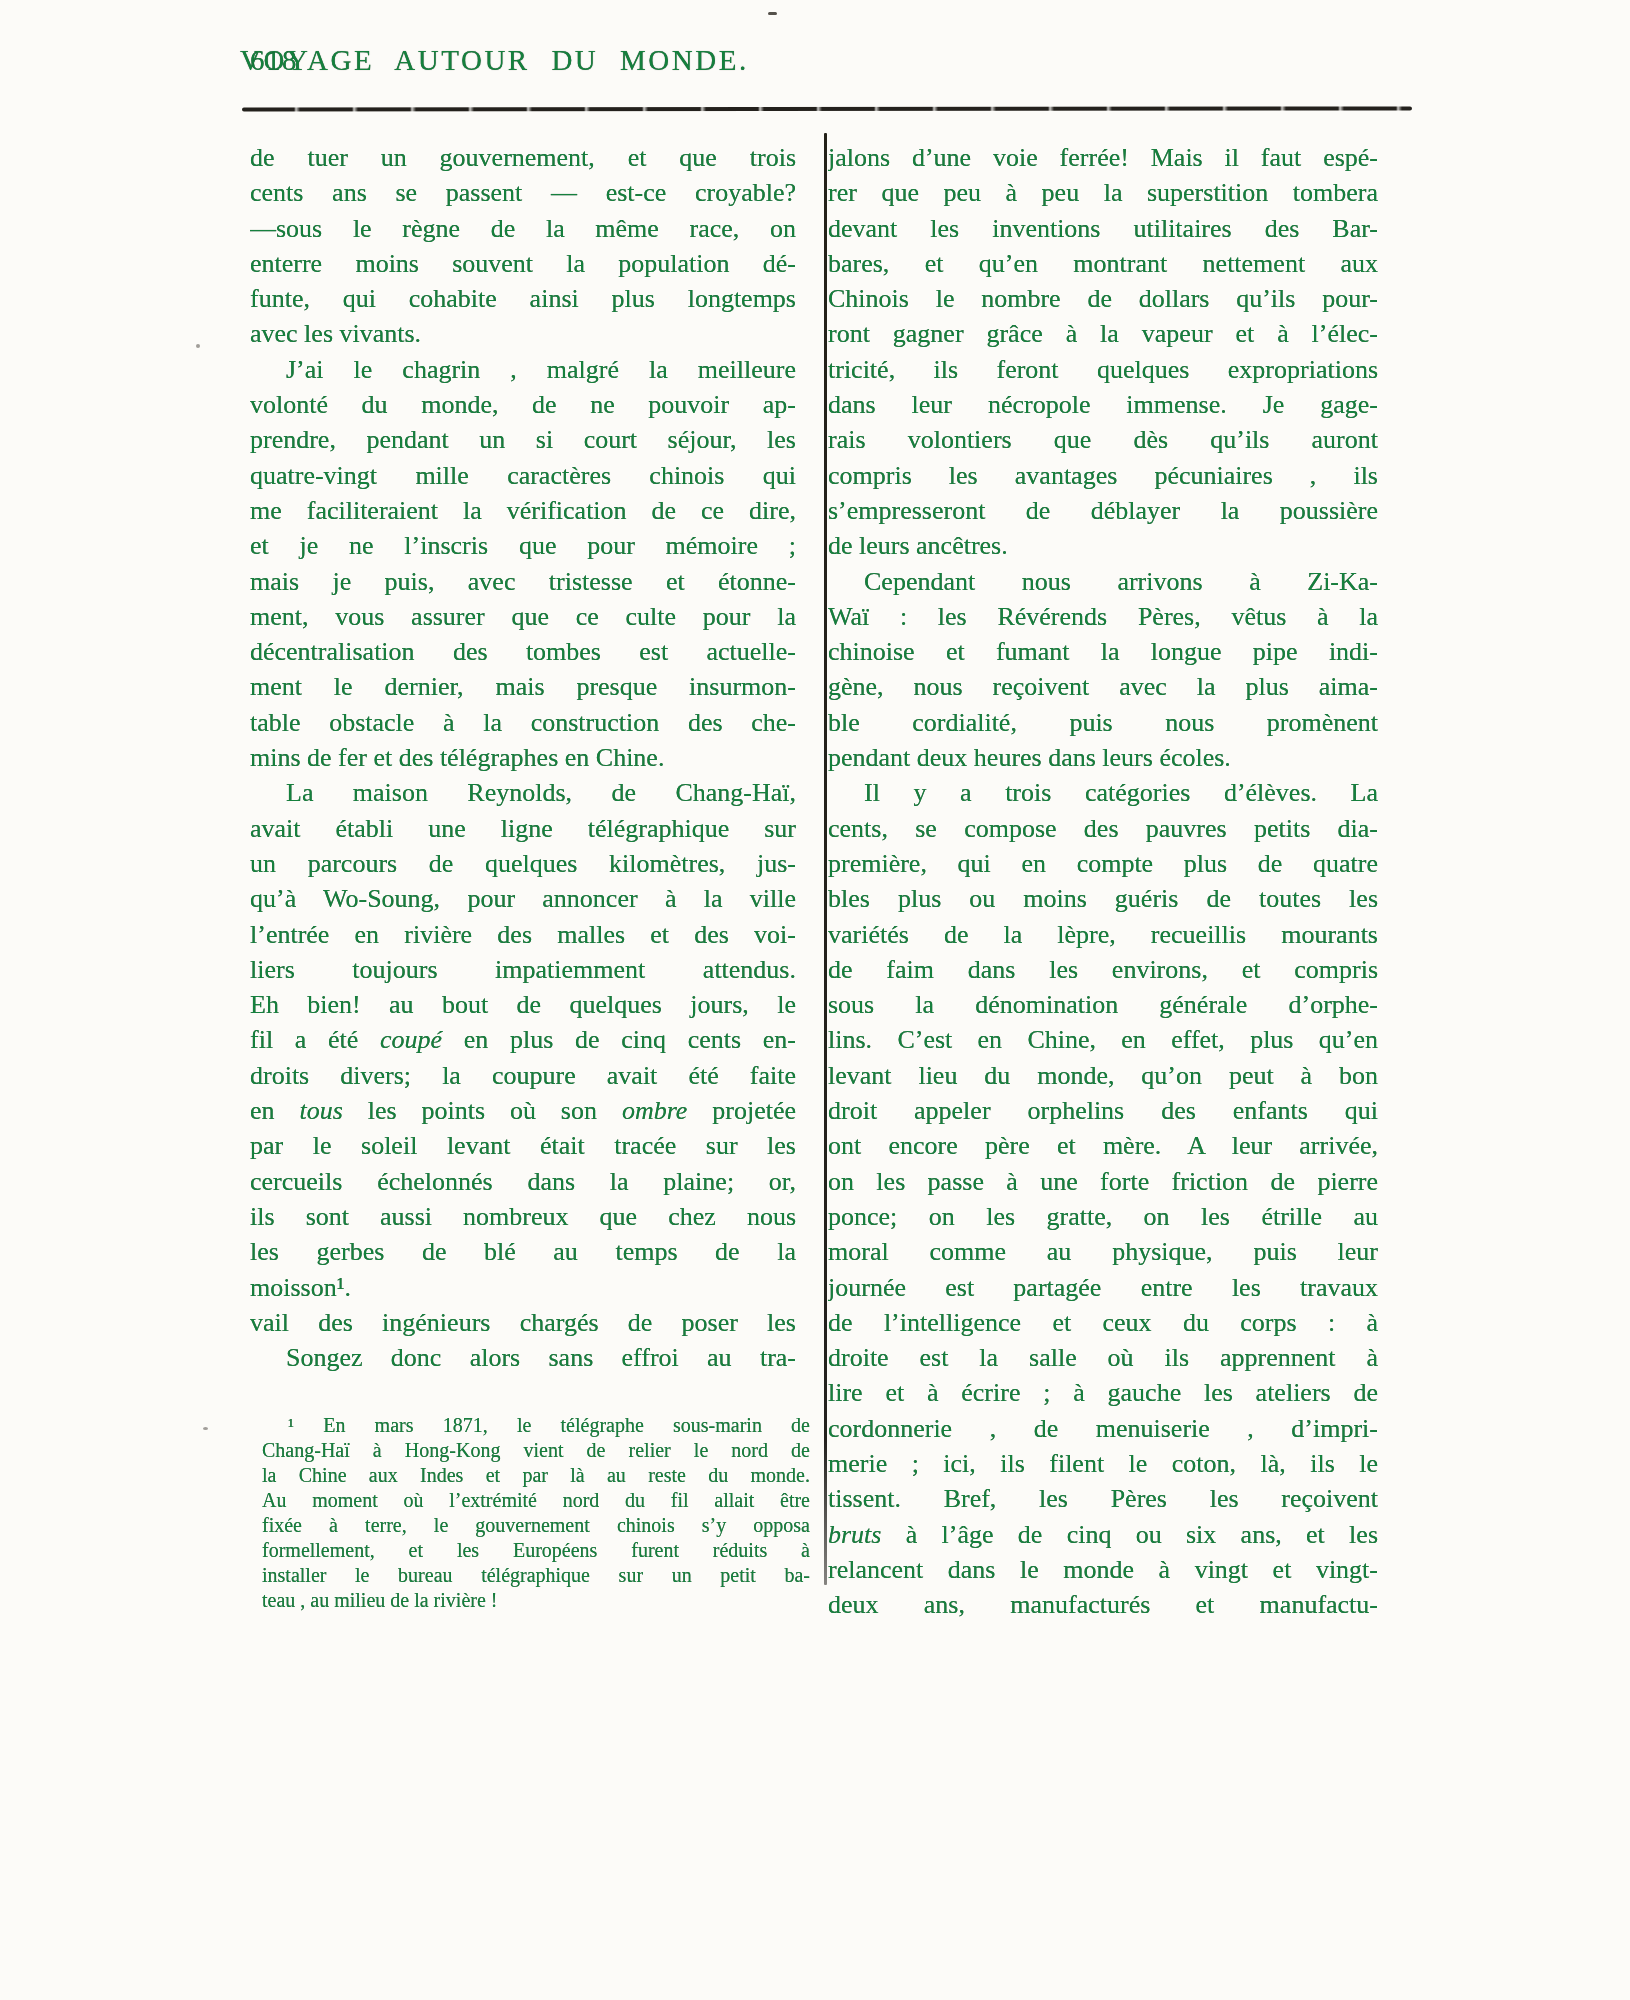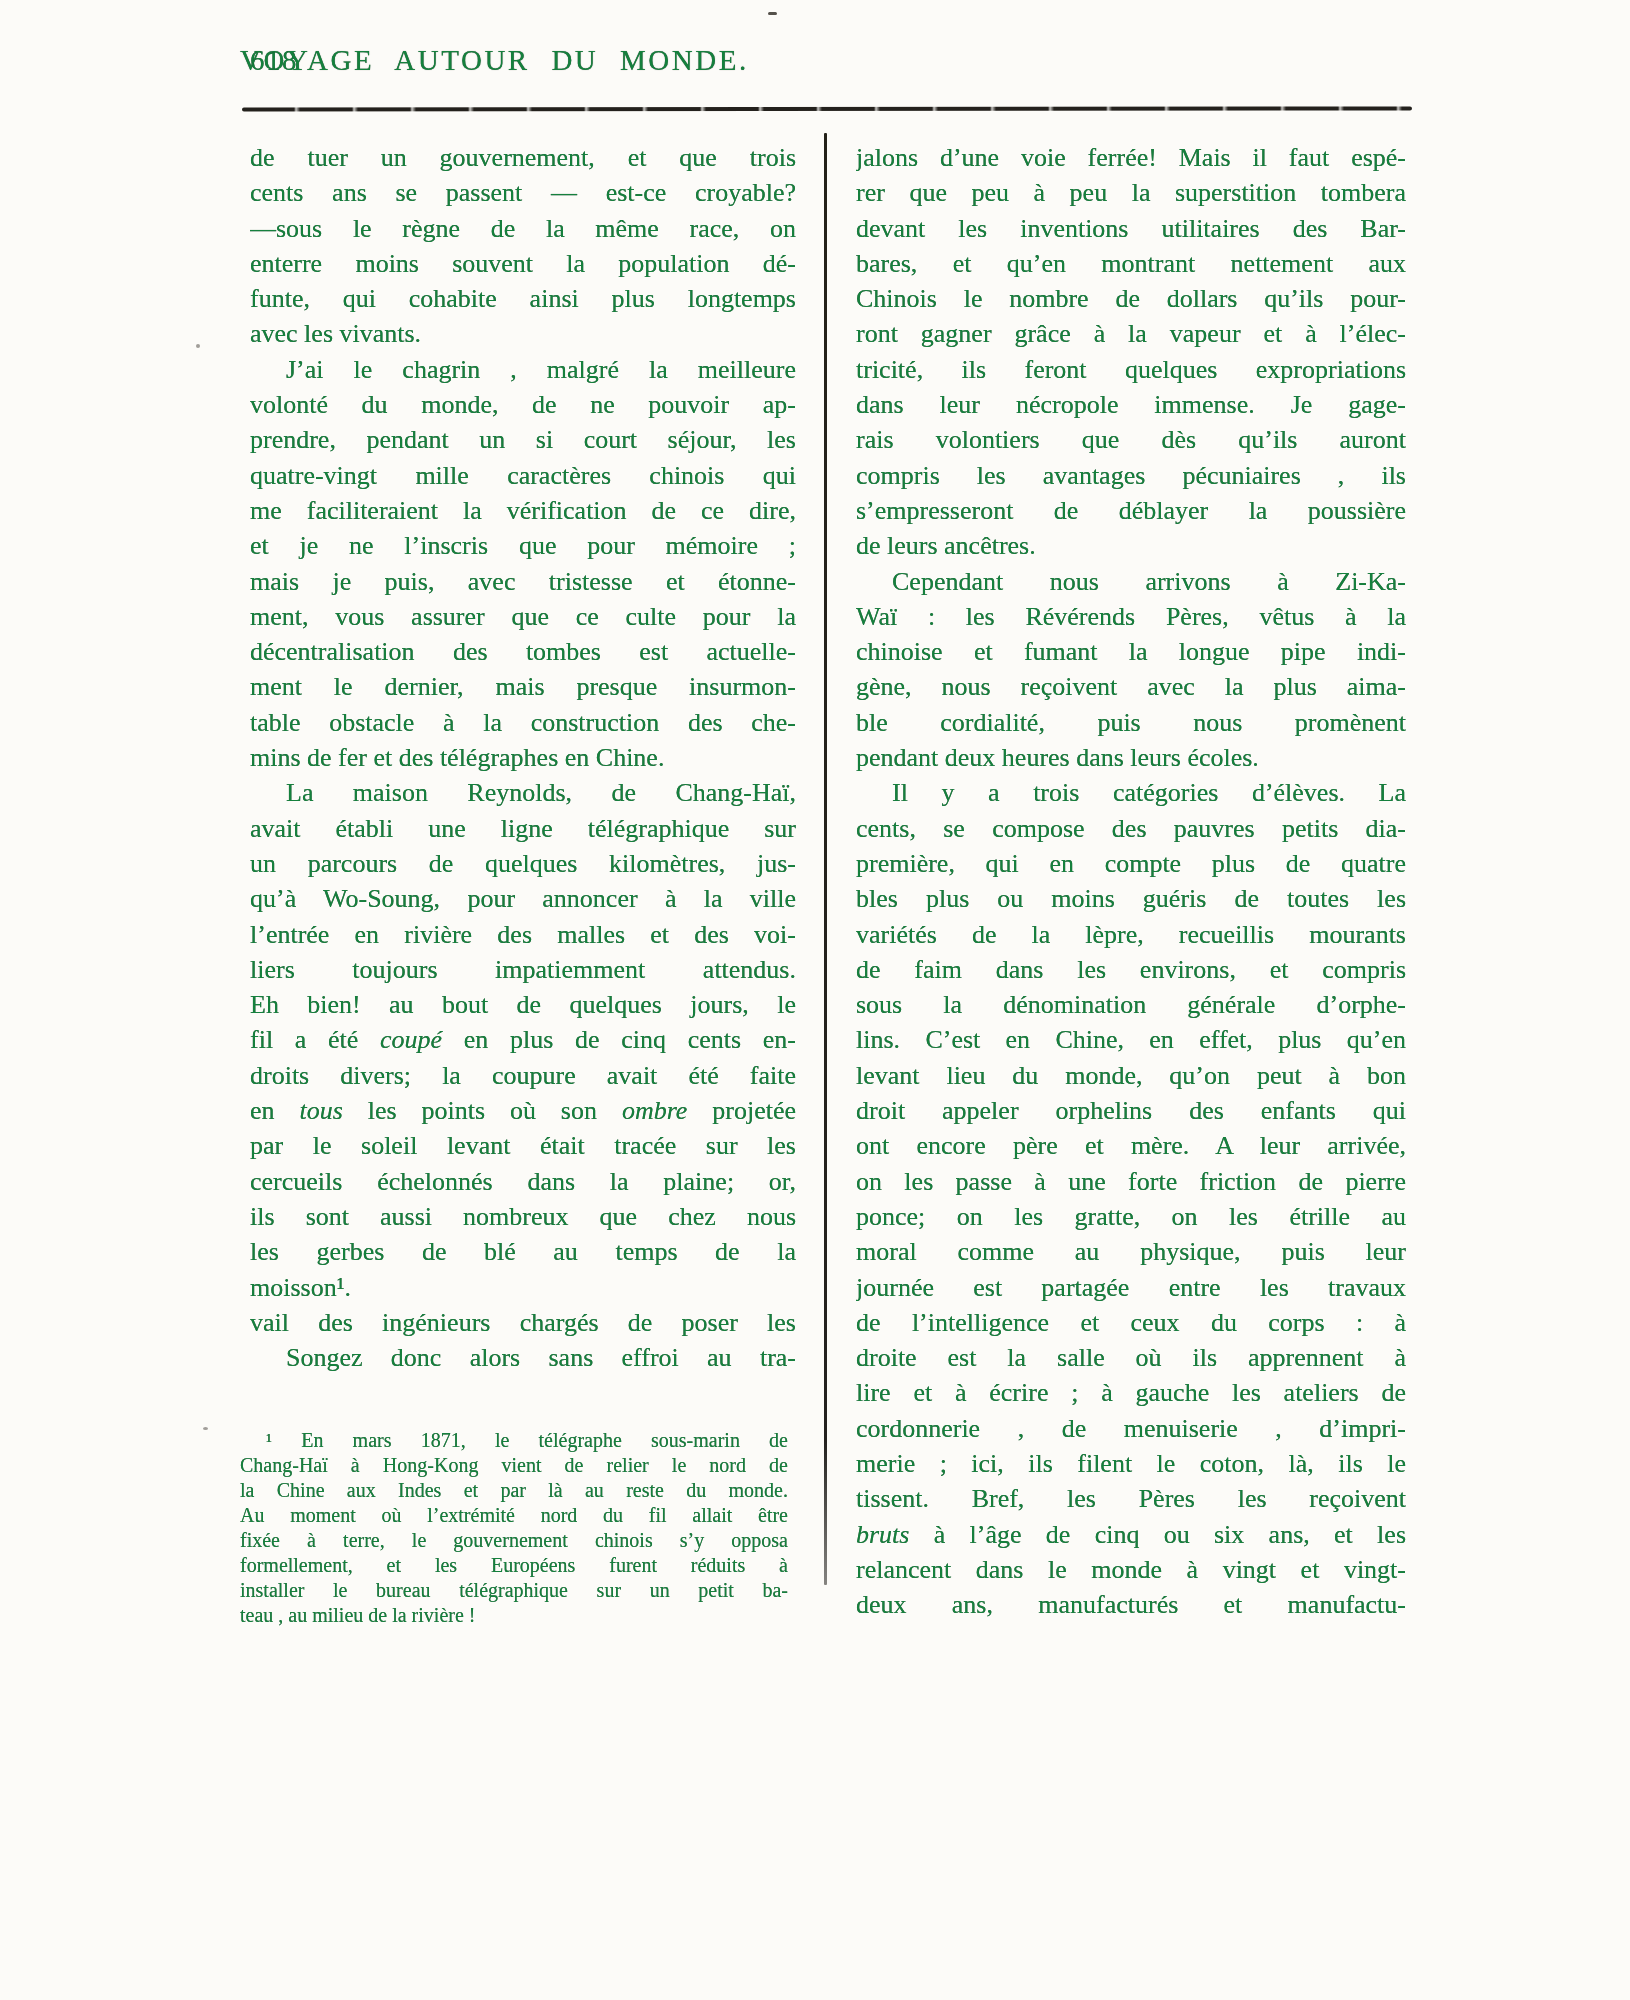--- a/index.html
+++ b/index.html
@@ -55,37 +55,36 @@
   .speck-c { left: 203px; top: 1427px; width: 5px; height: 3px; border-radius: 50%; opacity:.55; }
   
   .col {
     position: absolute;
     top: 140px;
     font-size: 26px;
     line-height: 35.3px;
     text-shadow: 0 0 0.6px rgba(27,25,22,.65);
   }
   .col-left  { left: 250px; width: 546px; }
-  .col-right { left: 856px; width: 550px; }
+  .col-right { left: 828px; width: 550px; }
   .tline {
     height: 35.3px;
     overflow: hidden;
     text-align: justify;
     text-align-last: justify;
     -moz-text-align-last: justify;
   }
   .tline.pend { text-align-last: left; -moz-text-align-last: left; }
   .tline.ind  { text-indent: 36px; }
   .footnote {
     position: absolute;
-    left: 240px; top: 1413px; width: 548px;
+    left: 262px; top: 1413px; width: 548px;
     font-size: 20px;
     line-height: 25px;
     text-shadow: 0 0 0.5px rgba(27,25,22,.6);
-    margin-top: 15px;
   }
   .footnote .tline { height: 25px; }
   .footnote .tline.ind { text-indent: 26px; }
   i { font-style: italic; }
 </style>
 </head>
 <body>
 
 <div class="page">
 

